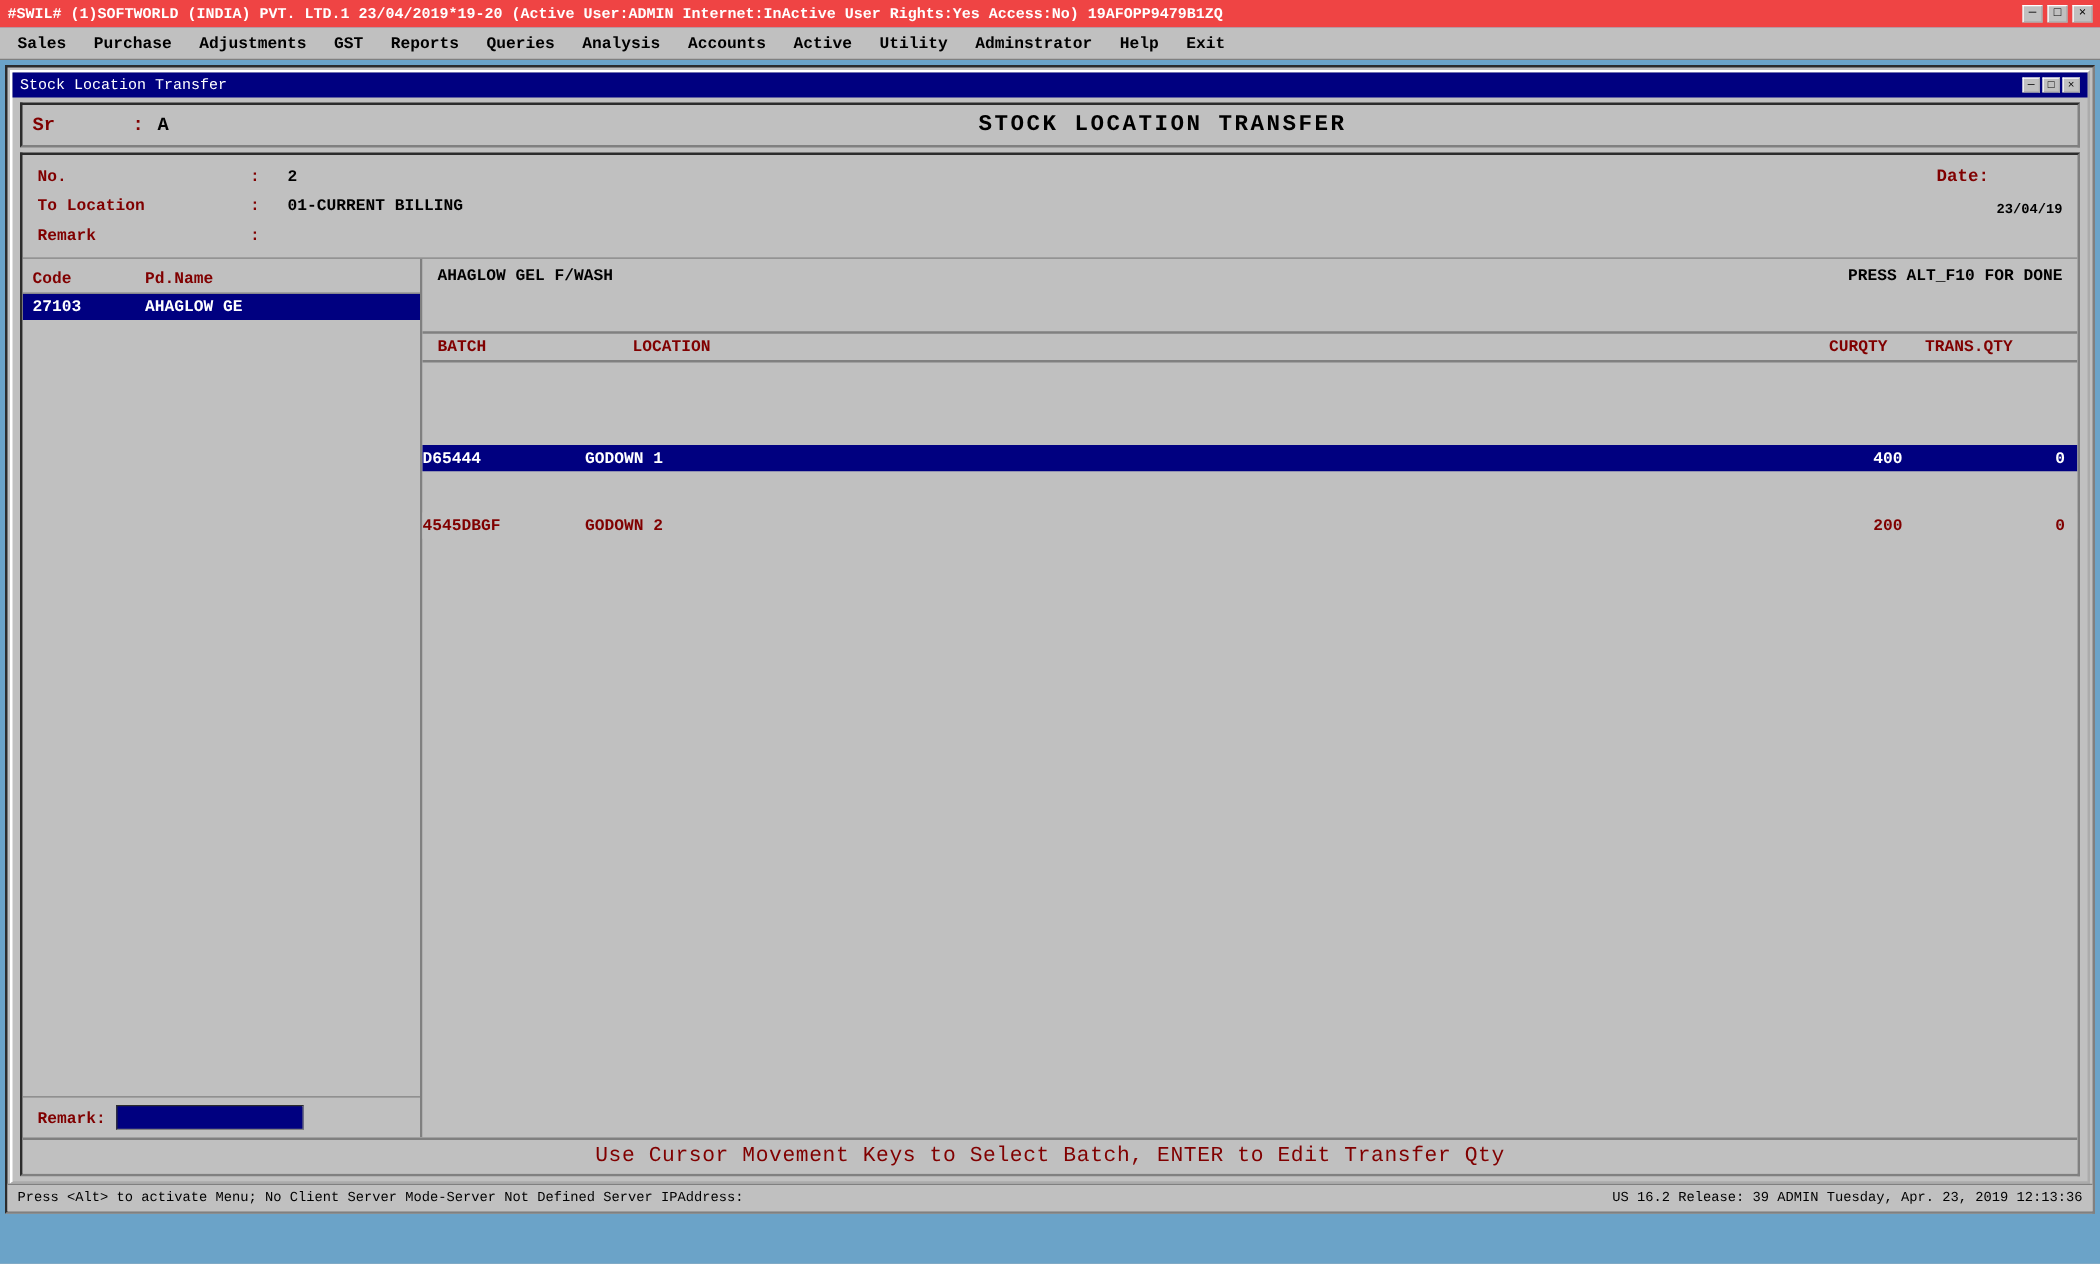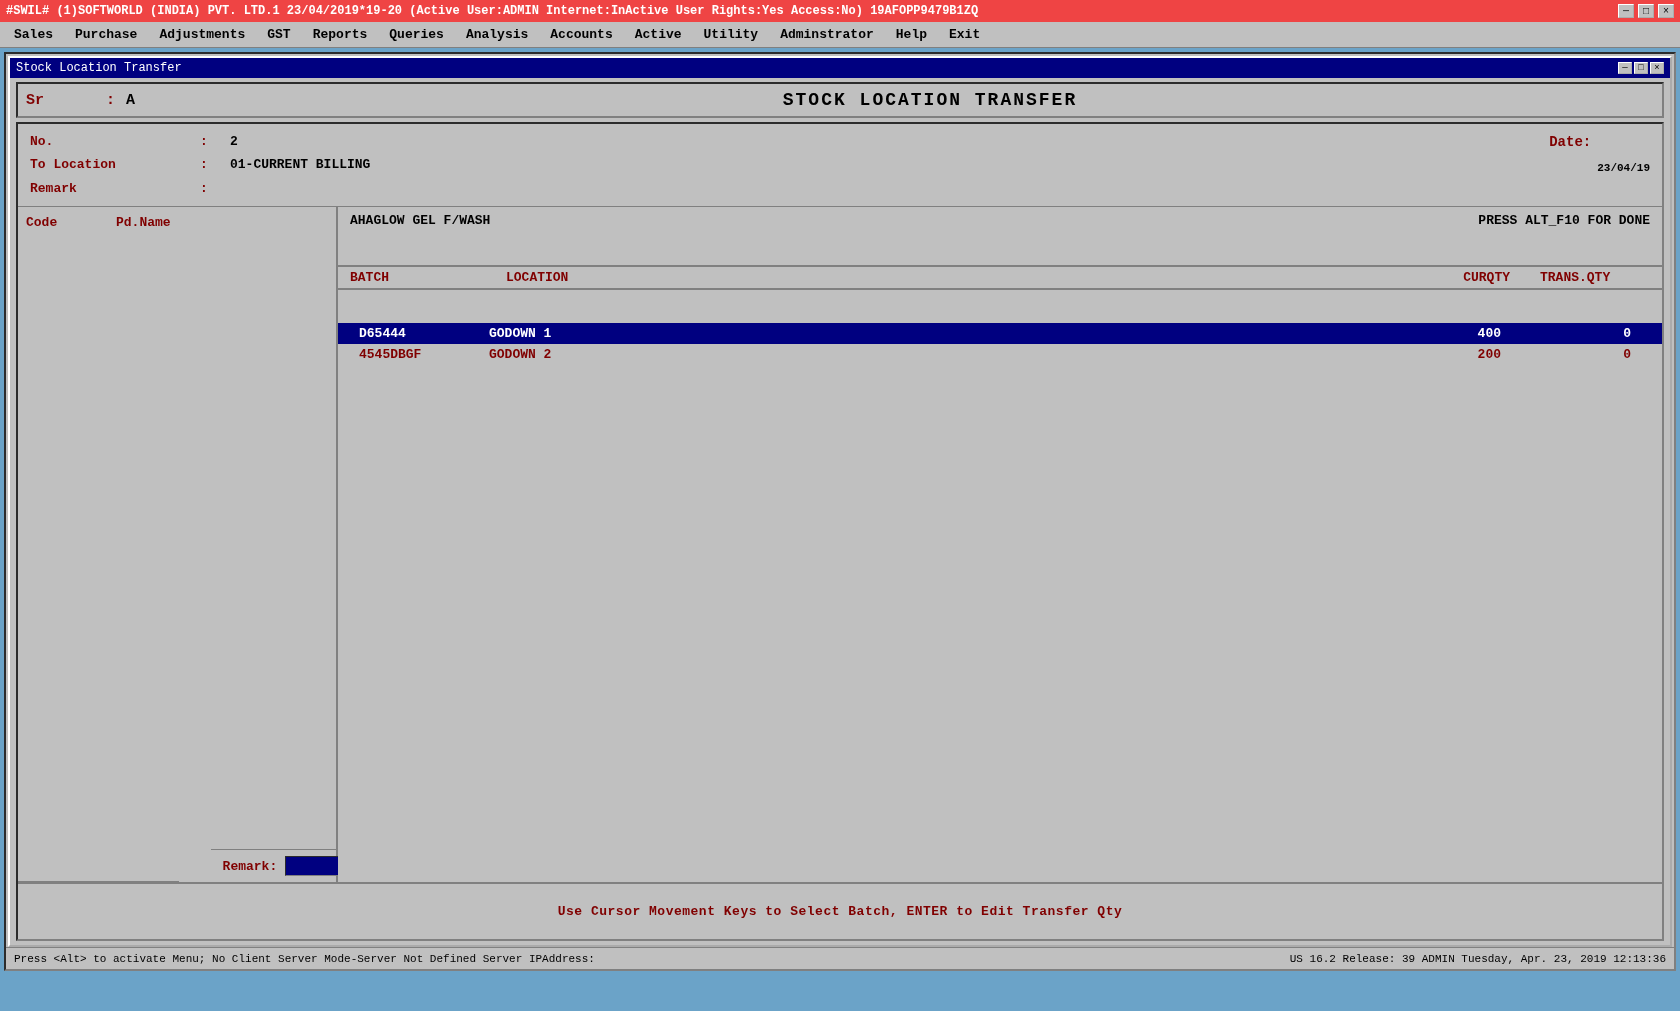--- a/index.html
+++ b/index.html
@@ -92,24 +92,23 @@
       font-size: 9px;
       display: flex; align-items: center; justify-content: center;
       cursor: pointer;
     }
 
     
     #left-panel {
       width: 320px;
       border-right: 2px solid #808080;
       display: flex;
-      flex-direction: row;
+      flex-direction: column;
       background: #c0c0c0;
       padding: 4px 0 0 0;
-      gap: 16px;
     }
     #left-header {
       display: flex;
       padding: 4px 8px;
       font-size: 13px;
       font-weight: bold;
       color: #800000;
       border-bottom: 1px solid #808080;
     }
     .left-col-code { width: 90px; }
@@ -156,23 +155,24 @@
       border-top: 2px solid #808080;
     }
     .rcol-batch { width: 156px; }
     .rcol-location { flex: 1; }
     .rcol-curqty { width: 110px; text-align: right; padding-right: 30px; }
     .rcol-transqty { width: 110px; text-align: left; padding-right: 10px; }
 
     #right-rows { flex: 1; }
     .right-row {
       display: flex;
-      padding: 3px 21px;
-      font-size: 13px;
-      font-weight: bold;
+      padding: 3px 0;
+      font-size: 13px;
+      font-weight: bold;
+      margin-top: 33px;
     }
     .right-row.selected {
       background: #000080;
       color: white;
     }
     .right-row.normal {
       background: #c0c0c0;
       color: #800000;
     }
     .right-row .rbatch { width: 130px; }
@@ -219,24 +219,24 @@
       padding: 0 8px;
       justify-content: space-between;
     }
     #status-left { }
     #status-right { }
 
     
     #hint-bar {
       background: #c0c0c0;
       color: #800000;
-      font-size: 13px;
-      font-weight: bold;
+      font-size: 17px;
+      font-weight: normal;
       text-align: center;
-      padding: 20px 8px;
+      padding: 4px 8px;
       border-top: 2px solid #808080;
       letter-spacing: 0.5px;
     }
 
     
     #sub-content {
       display: flex;
       flex-direction: column;
       height: calc(100% - 20px);
       padding: 4px 6px;

